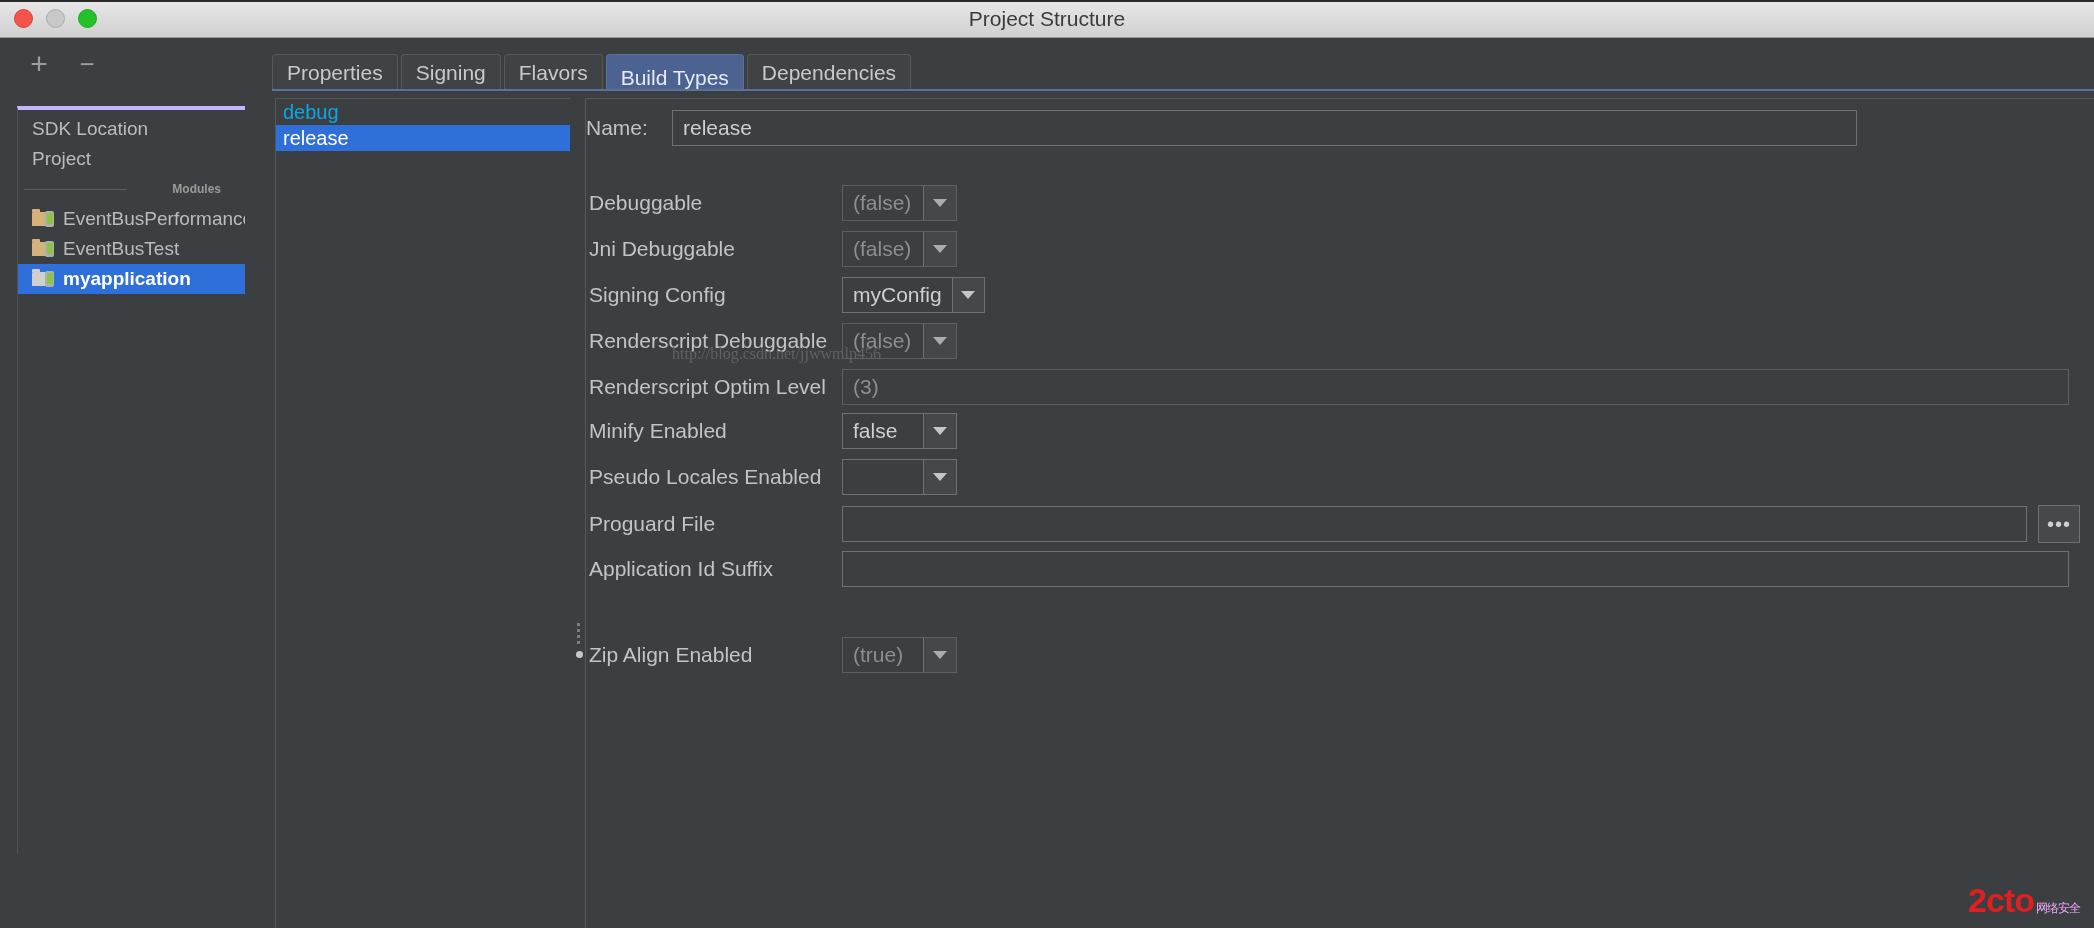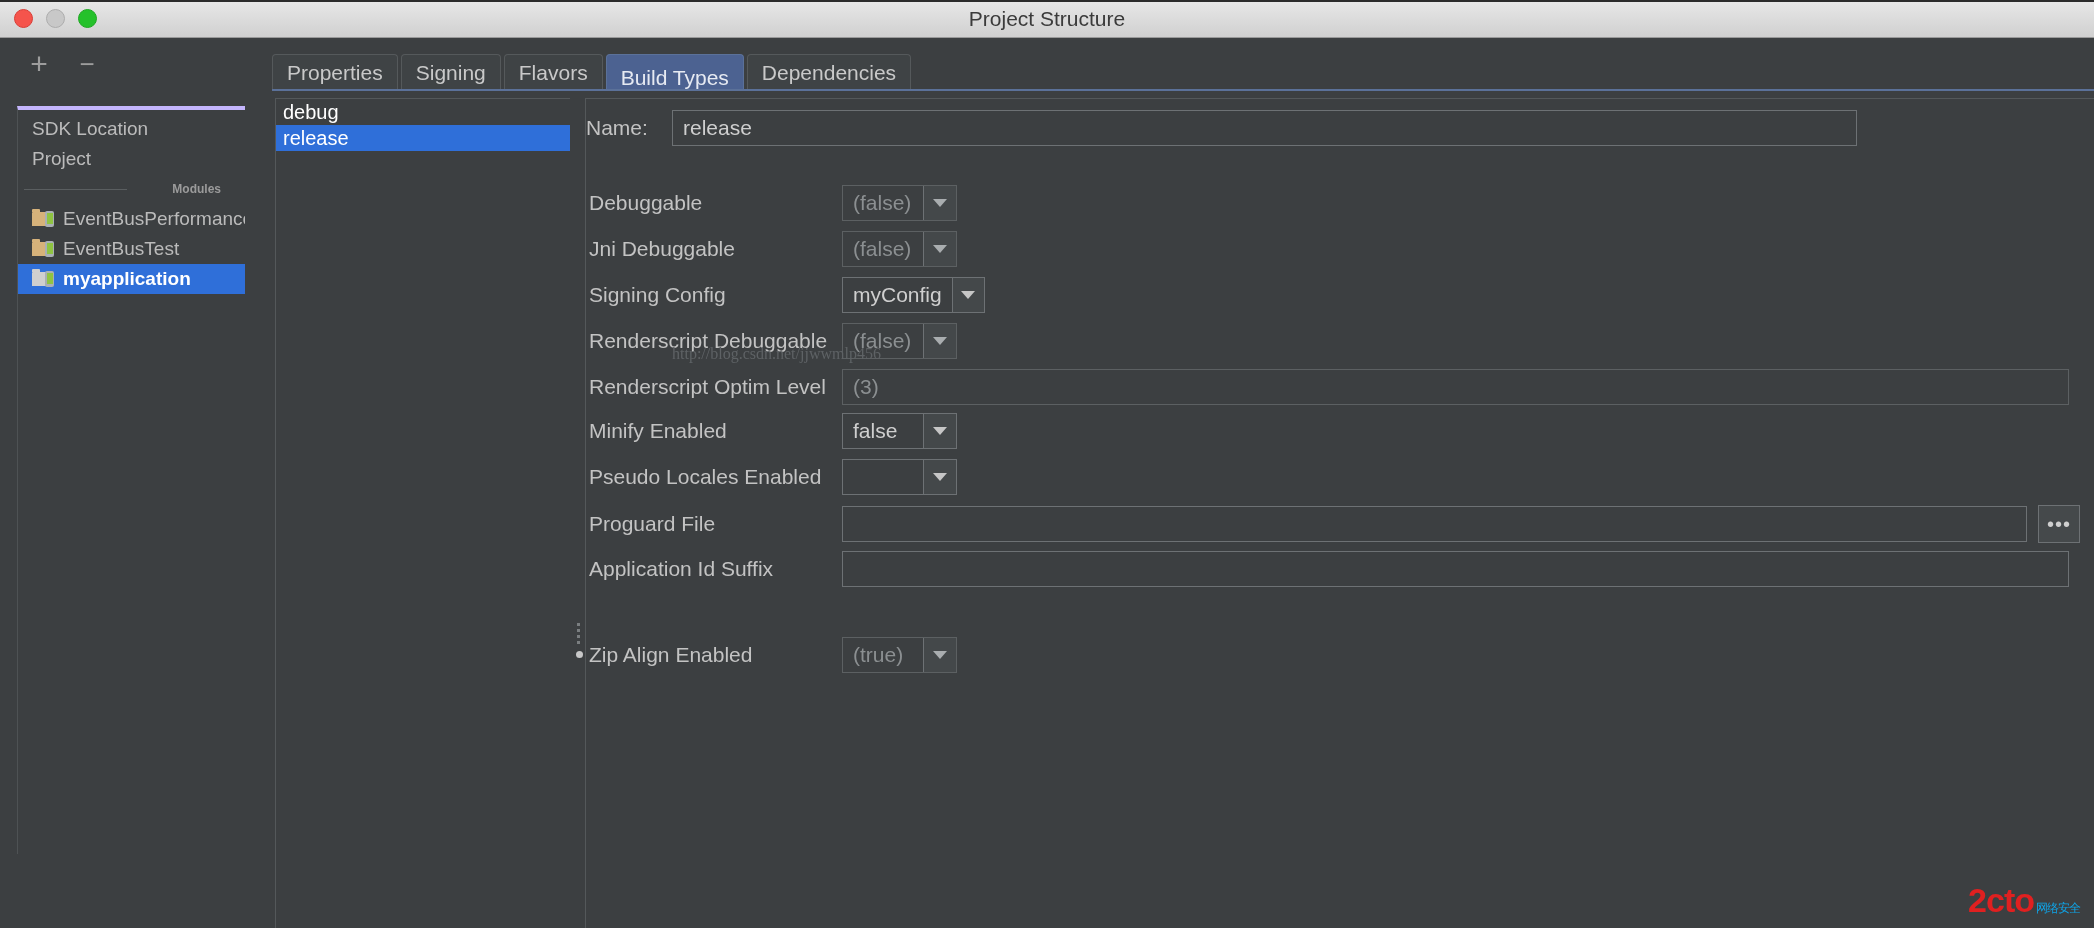--- a/index.html
+++ b/index.html
@@ -116,21 +116,21 @@
     border-top: 2px solid #5b7199;
   }
 
   .list-panel {
     position: absolute; left: 3px; top: 7px; width: 295px; bottom: 0;
     border: 1px solid #54585a; border-bottom: none; border-right: none;
     background: #3c3f41;
   }
   .list-row {
     height: 26px; padding-left: 7px; display: flex; align-items: center;
-    font-size: 20px; color: #ffffff; white-space: nowrap;
+    font-size: 20px; color: #0ea5e9; white-space: nowrap;
   }
   .list-row.selected { background: #2f6fd9; color: #ffffff; }
 
   .splitter {
     position: absolute; left: 302px; top: 7px; width: 10px; bottom: 0;
   }
   .splitter .grip {
     position: absolute; left: 3px; top: 525px; width: 4px; height: 22px;
   }
   .splitter .grip i {
@@ -191,21 +191,21 @@
     position: absolute; font-family: "Liberation Serif", serif;
     font-size: 16px; color: #5e6265; white-space: nowrap;
   }
   .watermark-logo {
     position: absolute; right: 14px; bottom: 8px;
     font-size: 34px; font-weight: bold; color: #e02020;
     font-family: "Liberation Sans", sans-serif;
     letter-spacing: -1px;
   }
   .watermark-logo sub {
-    font-size: 12px; color: #0ea5e9; font-weight: normal;
+    font-size: 12px; color: #f0abfc; font-weight: normal;
     vertical-align: baseline; margin-left: 2px;
   }
 </style>
 </head>
 <body>
 
 <div class="titlebar">
   <div class="titlebar-top-line"></div>
   <div class="traffic">
     <div class="dot red"></div>

